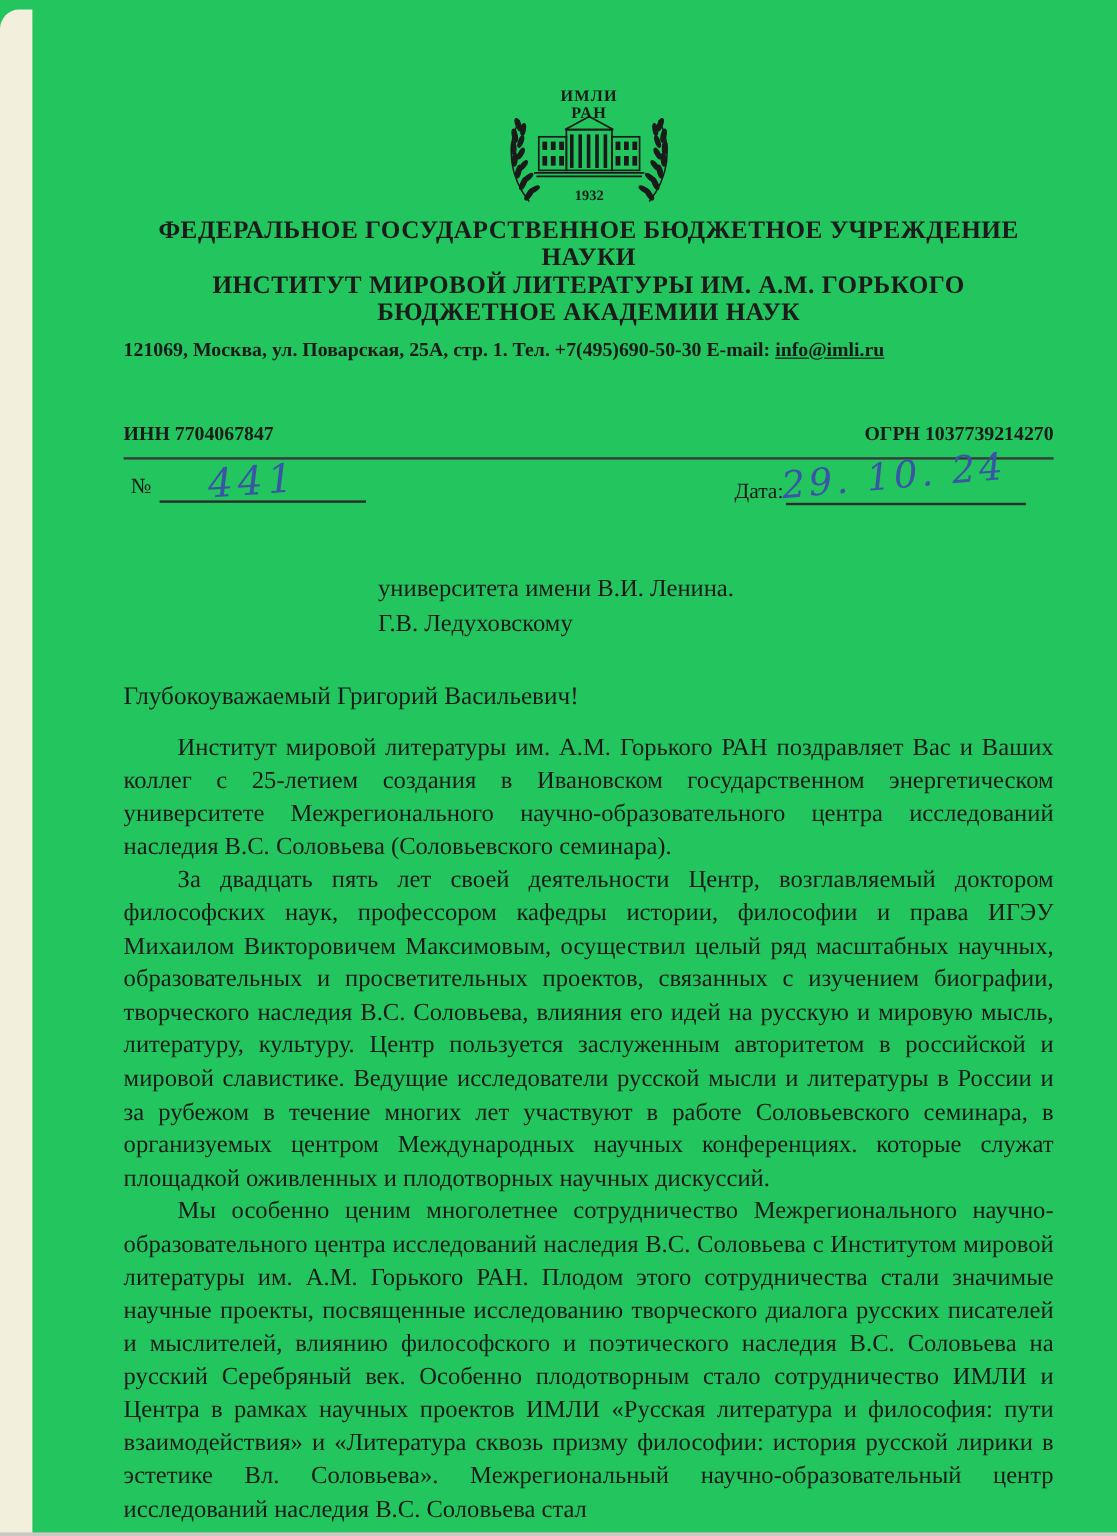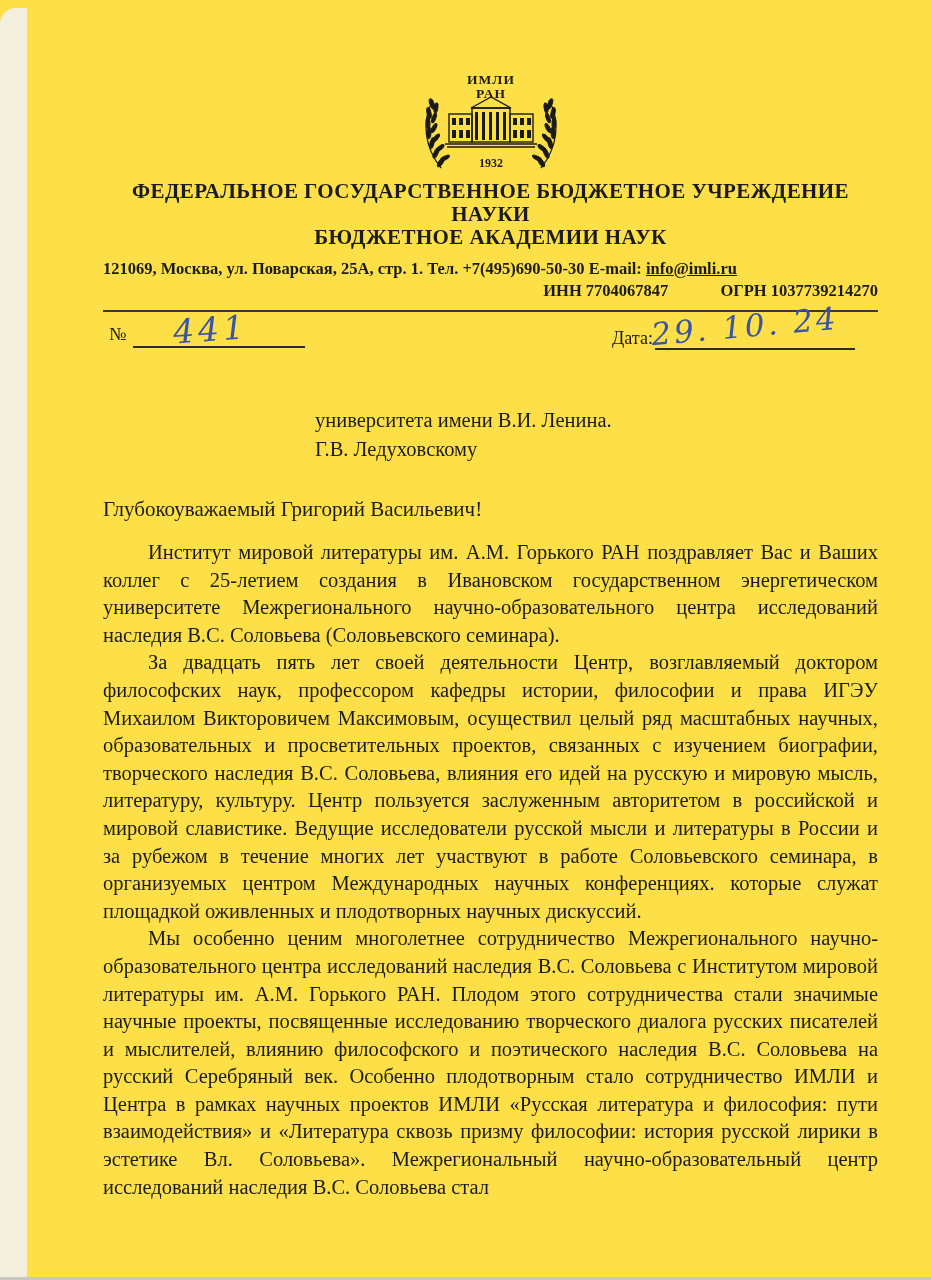--- a/index.html
+++ b/index.html
@@ -1,20 +1,20 @@
 <!DOCTYPE html>
 <html><head>
 <meta charset="utf-8">
 <style>
   html,body{margin:0;padding:0;background:#e8e8e4;}
   .scan{
     position:relative;
     width:931px;height:1280px;
     margin:0 auto;
-    background:#fde047;
+    background:#22c55e;
     overflow:hidden;
     font-family:"Liberation Serif", serif;
     color:#1b1b1b;
   }
   .left-strip{
     position:absolute;left:0;top:8px;bottom:0;width:27px;
     background:#f2efdc;
     border-top-left-radius:16px;
   }
   .bottom-edge{
@@ -39,22 +39,22 @@
     margin-top:8px;
   }
   .contact-line{
     font-weight:bold;
     font-size:16.5px;
     line-height:22px;
     margin-top:9px;
   }
   .email-link{text-decoration:underline;}
   .inn-row{
-    display:flex;justify-content:flex-end;gap:52px;
-    font-weight:bold;font-size:16.5px;line-height:22px;
+    display:flex;justify-content:space-between;gap:52px;
+    font-weight:bold;font-size:16.5px;line-height:22px;margin-top:48px;
   }
   .rule{
     border:none;border-top:2.5px solid #3a3a3a;
     margin:8px 0 0 0;width:100%;
   }
   
   .ref-row{position:relative;height:56px;}
   .num-label{position:absolute;left:6px;top:12px;font-size:18px;}
   .num-underline{position:absolute;left:30px;top:34px;width:172px;border-bottom:2px solid #2c2c2c;}
   .num-value{
@@ -176,20 +176,21 @@
           <ellipse cx="23" cy="46" rx="5" ry="1.8" transform="rotate(-70 23 46)"></ellipse>
           <ellipse cx="25" cy="36" rx="5" ry="1.8" transform="rotate(-80 25 36)"></ellipse>
         </g>
 
         <text x="80" y="95" text-anchor="middle" font-family="Liberation Serif, serif" font-size="12" font-weight="bold" fill="#1a1a1a">1932</text>
       </svg>
     </div>
 
     <div class="org-lines">
       <div>ФЕДЕРАЛЬНОЕ ГОСУДАРСТВЕННОЕ БЮДЖЕТНОЕ УЧРЕЖДЕНИЕ НАУКИ</div>
+      <div>ИНСТИТУТ МИРОВОЙ ЛИТЕРАТУРЫ ИМ. А.М. ГОРЬКОГО</div>
       <div>БЮДЖЕТНОЕ АКАДЕМИИ НАУК</div>
     </div>
 
     <div class="contact-line"><span>121069, Москва, ул. Поварская, 25А, стр. 1. Тел. +7(495)690-50-30 E-mail: </span><span class="email-link">info@imli.ru</span></div>
     <div class="inn-row">
       <span>ИНН 7704067847</span>
       <span>ОГРН 1037739214270</span>
     </div>
 
     <hr class="rule">

